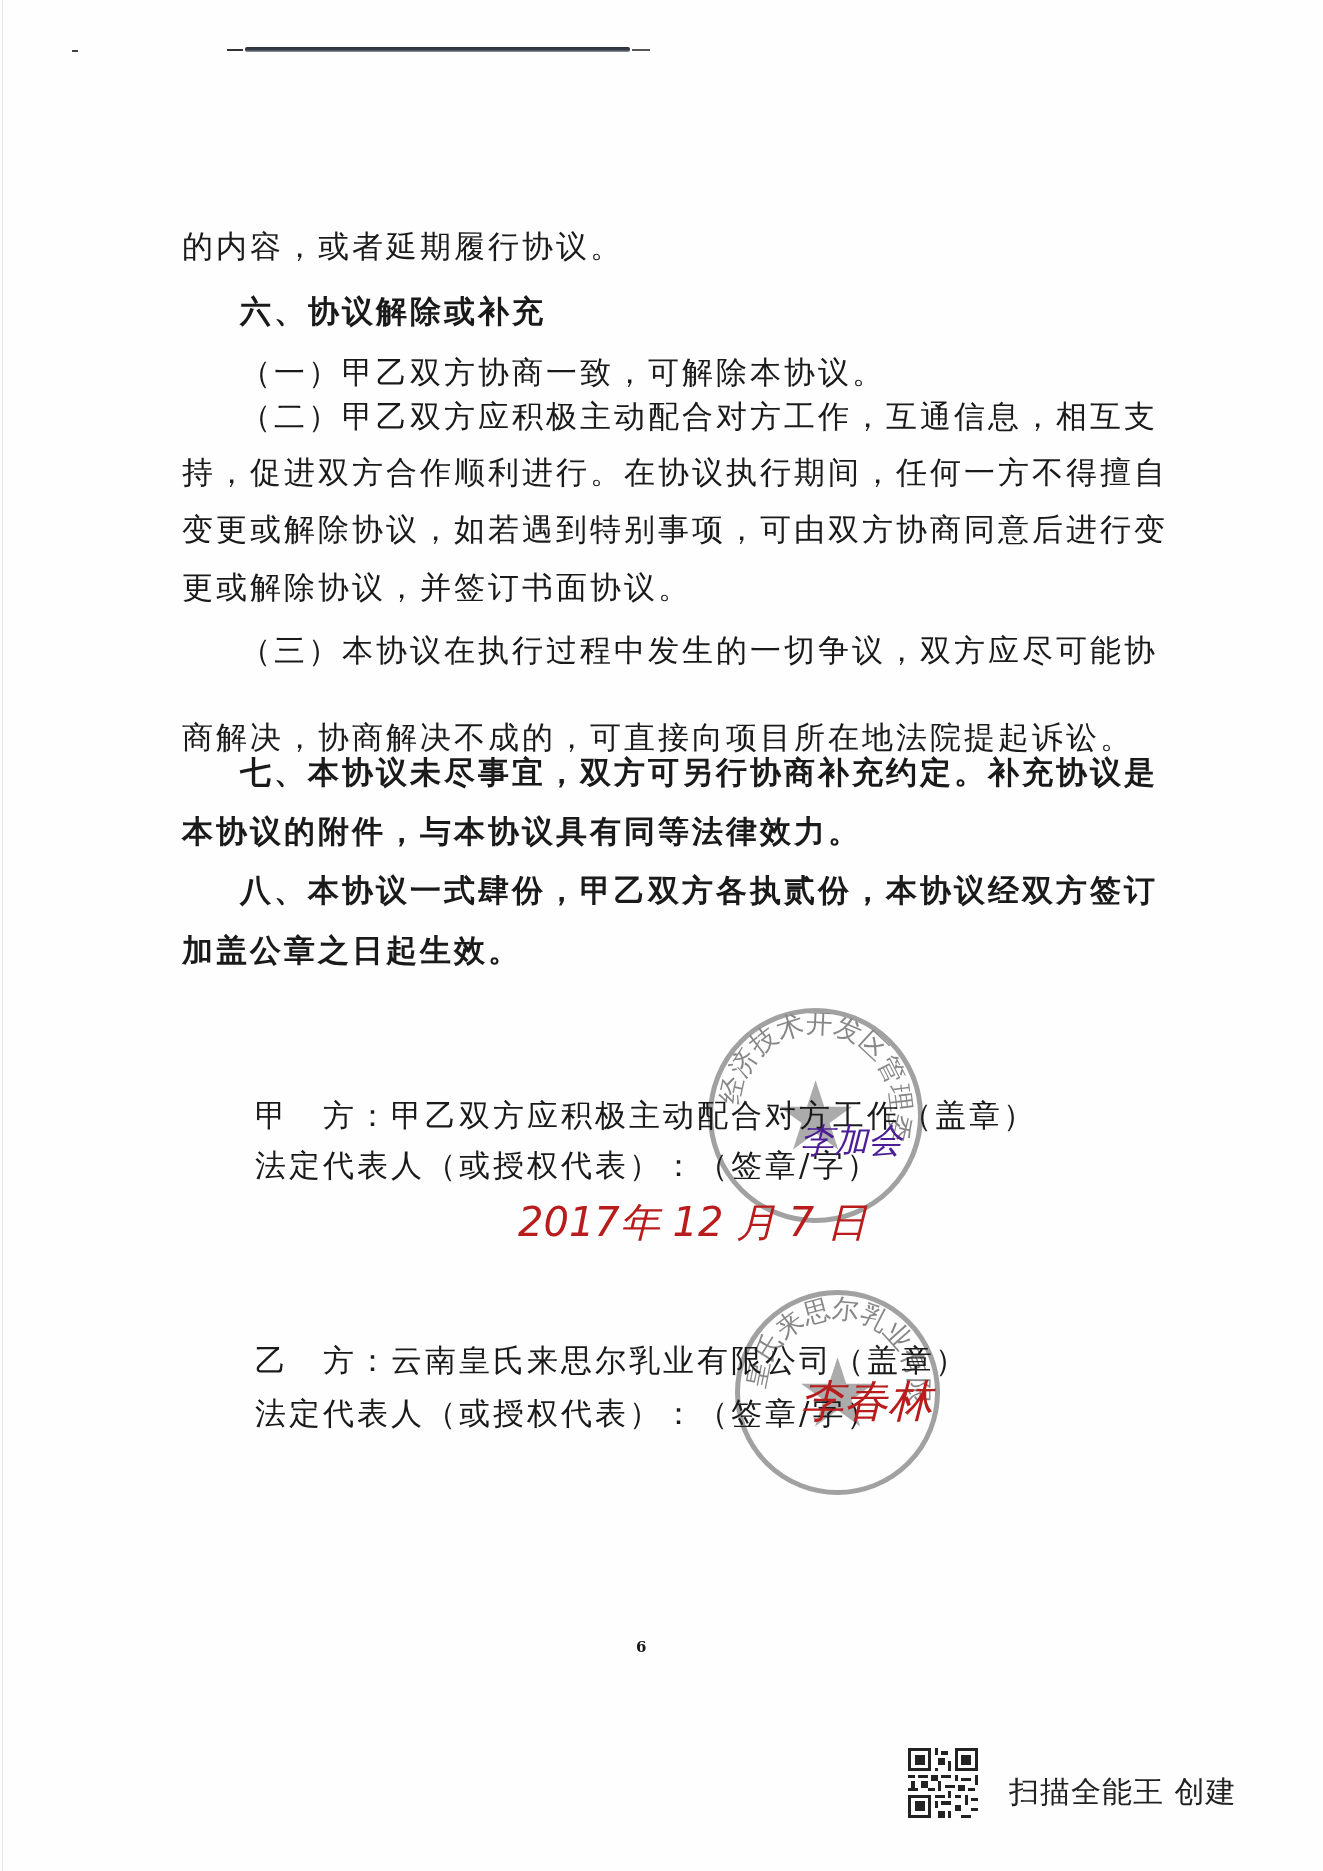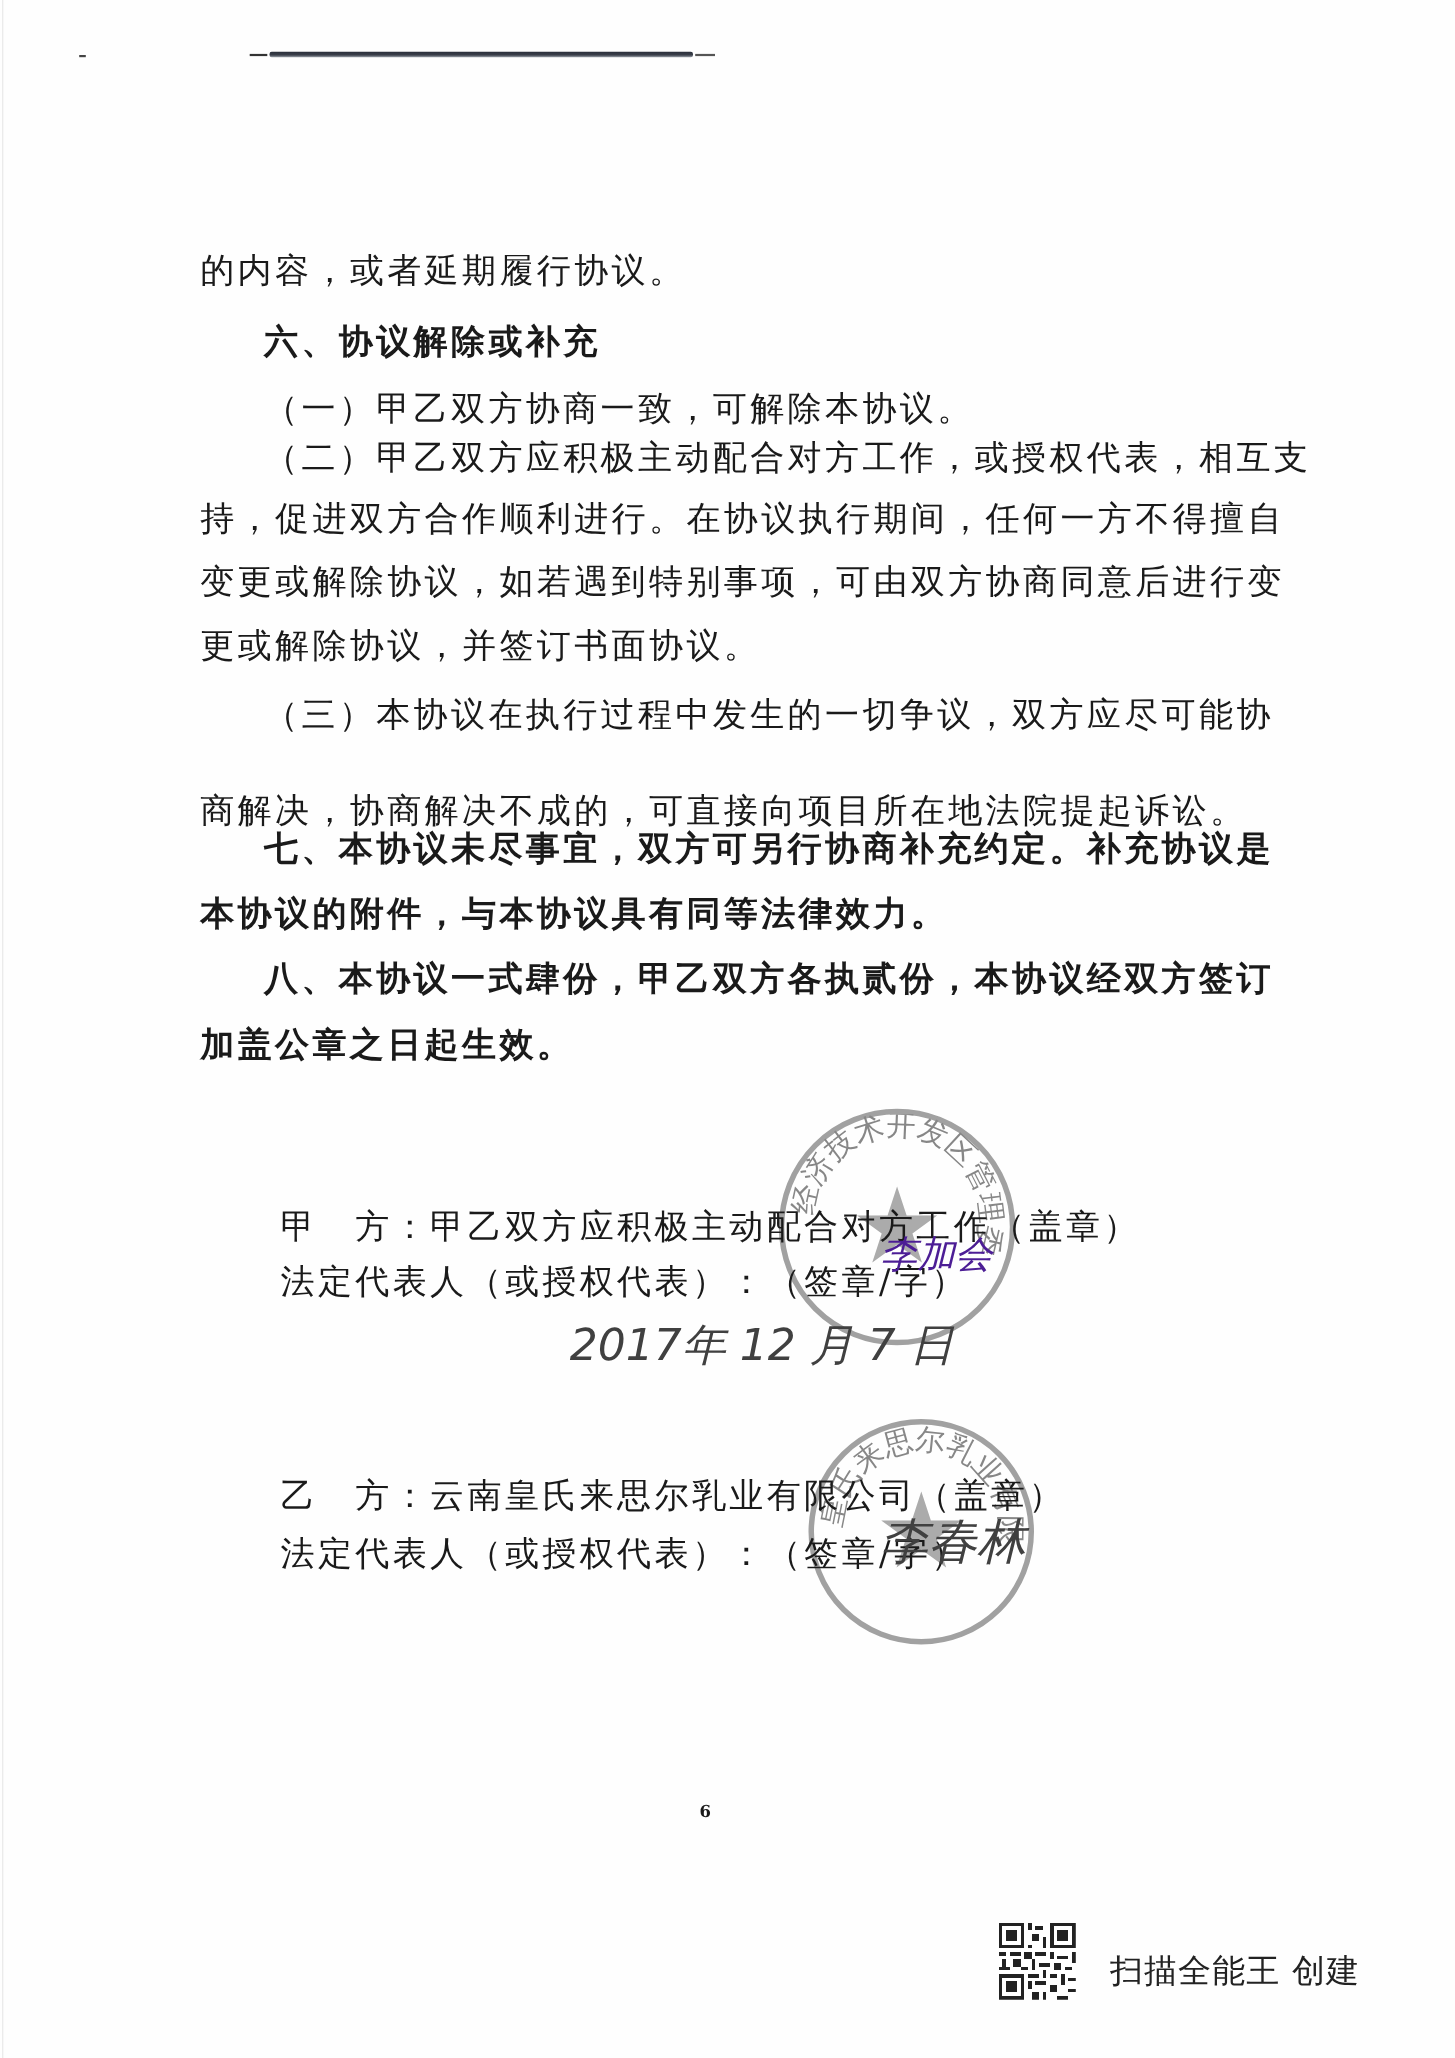--- a/index.html
+++ b/index.html
@@ -17,42 +17,42 @@
   .line { position: absolute; font-size: 31px; letter-spacing: 3px; white-space: nowrap; line-height: 40px; }
   .bold { font-weight: bold; }
 
   .stamp { position: absolute; border-radius: 50%; border: 5px solid #7a7a7a; box-sizing: border-box;
            opacity: 0.7; }
   .stamp .arc { position: absolute; left: 0; top: 0; width: 100%; height: 100%; }
   .stamp .star { position: absolute; left: 50%; top: 50%; transform: translate(-50%,-50%);
                  font-size: 95px; color: #888; line-height: 1; }
   .stamp-text { font-family: "DejaVu Serif", serif; fill: #555; font-size: 28px; }
 
-  .hand { position: absolute; font-family: "DejaVu Sans", sans-serif; font-style: italic; color: #404040;
+  .hand { position: absolute; font-family: "DejaVu Sans", sans-serif; font-style: italic; color: #b91c1c;
           white-space: nowrap; }
   .page-number { position: absolute; left: 636px; top: 1638px; font-size: 15px; font-weight: bold; }
 
   .footer-badge { position: absolute; left: 908px; top: 1748px; display: flex; align-items: center; gap: 11px; }
   .qr { width: 70px; height: 70px; position: relative; background: #fff; }
   .qr svg { width: 70px; height: 70px; display: block; }
   .brand { font-family: "DejaVu Sans", "Liberation Sans", sans-serif; font-size: 30px; color: #222;
            margin-left: 20px; margin-top: 18px; letter-spacing: 1px; }
 </style>
 </head>
 <body>
 
 <div class="page">
   <div class="left-edge"></div>
   <div class="tick-mark"></div>
   <div class="header-rule"></div>
 
   <div class="line" id="l1" style="left:182px;top:226px;">的内容，或者延期履行协议。</div>
   <div class="line" id="l3" style="left:240px;top:352px;">（一）甲乙双方协商一致，可解除本协议。</div>
   <div class="line bold" id="l2" style="left:240px;top:291px;">六、协议解除或补充</div>
-  <div class="line" id="l4" style="left:240px;top:396px;">（二）甲乙双方应积极主动配合对方工作，或授权代表，相互支</div>
+  <div class="line" id="l4" style="left:240px;top:396px;">（二）甲乙双方应积极主动配合对方工作，互通信息，相互支</div>
   <div class="line" id="l5" style="left:182px;top:452px;">持，促进双方合作顺利进行。在协议执行期间，任何一方不得擅自</div>
   <div class="line" id="l6" style="left:182px;top:509px;">变更或解除协议，如若遇到特别事项，可由双方协商同意后进行变</div>
   <div class="line" id="l7" style="left:182px;top:567px;">更或解除协议，并签订书面协议。</div>
   <div class="line" id="l8" style="left:240px;top:630px;">（三）本协议在执行过程中发生的一切争议，双方应尽可能协</div>
   <div class="line" id="l9" style="left:182px;top:689px;margin-top:28px;">商解决，协商解决不成的，可直接向项目所在地法院提起诉讼。</div>
   <div class="line bold" id="l10" style="left:240px;top:752px;">七、本协议未尽事宜，双方可另行协商补充约定。补充协议是</div>
   <div class="line bold" id="l11" style="left:182px;top:811px;">本协议的附件，与本协议具有同等法律效力。</div>
   <div class="line bold" id="l12" style="left:240px;top:870px;">八、本协议一式肆份，甲乙双方各执贰份，本协议经双方签订</div>
   <div class="line bold" id="l13" style="left:182px;top:930px;">加盖公章之日起生效。</div>
 

